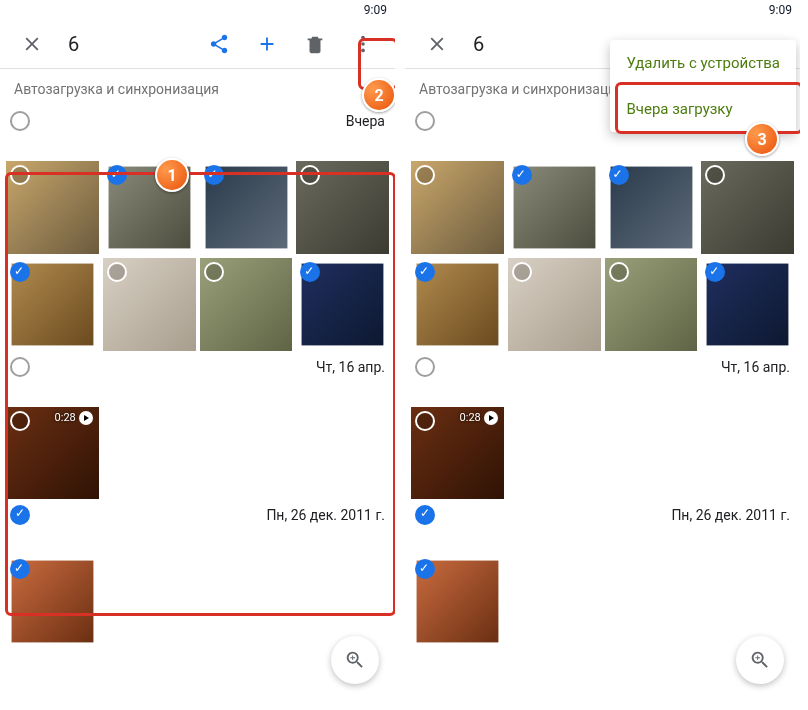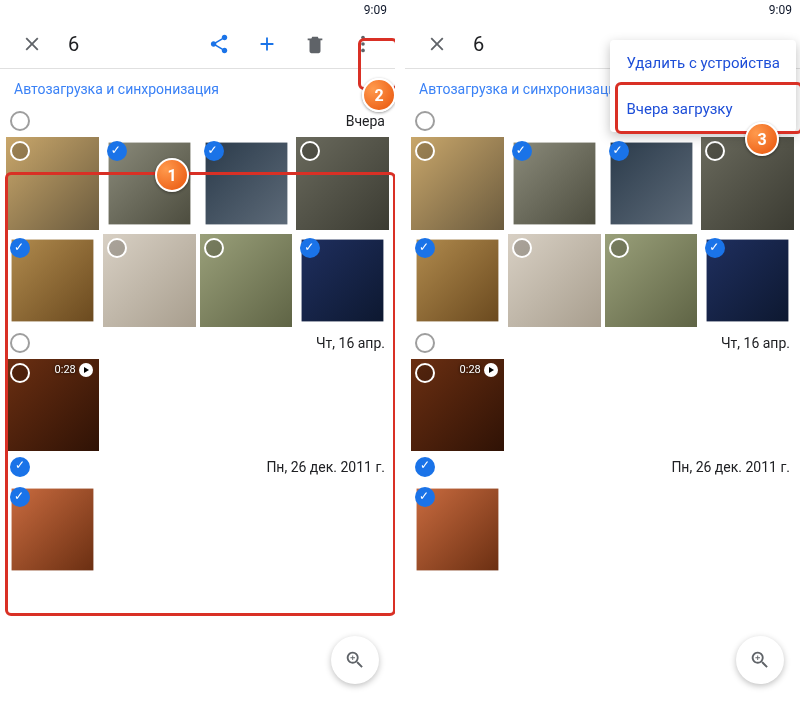--- a/index.html
+++ b/index.html
@@ -52,21 +52,21 @@
   .count {
     font-size: 20px;
     color: #202124;
     flex: 1;
     padding-left: 8px;
   }
   .divider { border-bottom: 1px solid #e0e0e0; margin: 0 0 4px 0; }
   .section-label {
     padding: 8px 14px;
     font-size: 14px;
-    color: #3b82f6;
+    color: #737373;
   }
   .day-header {
     display: flex;
     align-items: center;
     padding: 6px 10px;
     font-size: 14px;
     color: #202124;
     gap: 12px;
     justify-content: space-between;
   }
@@ -89,20 +89,21 @@
     font-size: 12px;
     position: absolute;
     top: -1px;
     left: 3px;
   }
   .grid {
     display: grid;
     grid-template-columns: repeat(4, 1fr);
     gap: 4px;
     padding: 0 6px;
+    margin-top: 24px;
   }
   .thumb {
     position: relative;
     aspect-ratio: 1/1;
     overflow: hidden;
   }
   .thumb .img {
     width: 100%;
     height: 100%;
     display: block;
@@ -182,21 +183,21 @@
     right: 4px;
     background: #fff;
     box-shadow: 0 4px 12px rgba(0,0,0,0.25);
     border-radius: 4px;
     z-index: 10;
     min-width: 180px;
   }
   .menu-item {
     padding: 14px 16px;
     font-size: 15px;
-    color: #1d4ed8;
+    color: #4d7c0f;
     cursor: pointer;
   }
   .callout {
     position: absolute;
     border: 3px solid #d93025;
     border-radius: 6px;
     pointer-events: none;
     z-index: 20;
   }
   .callout-num {

